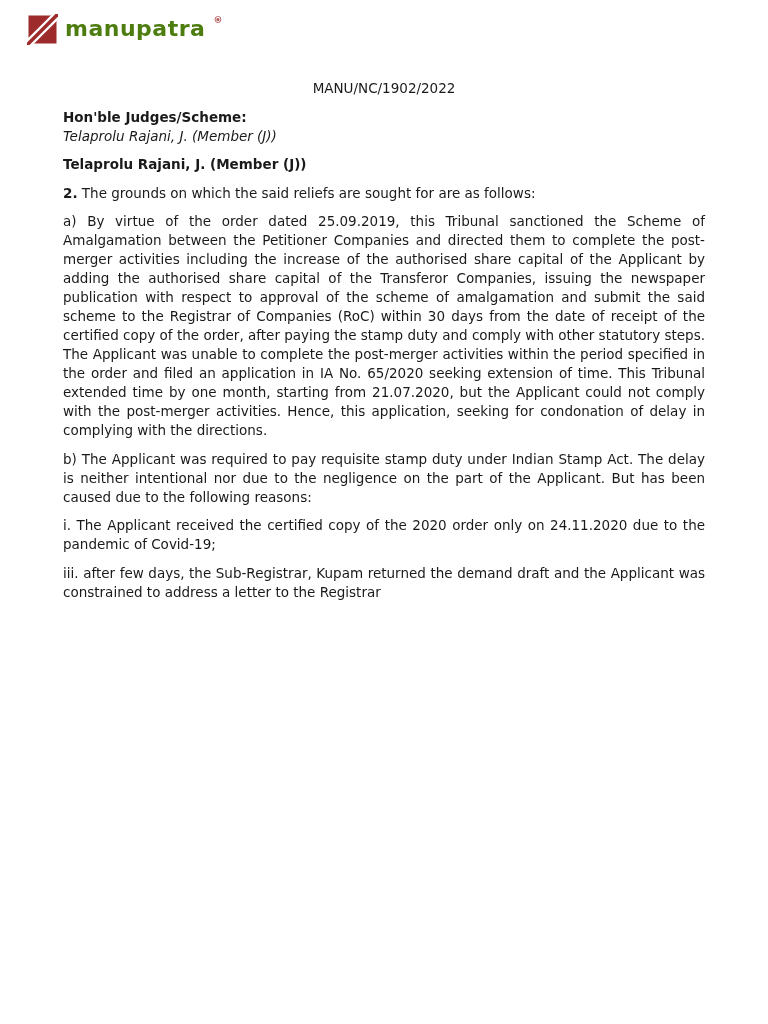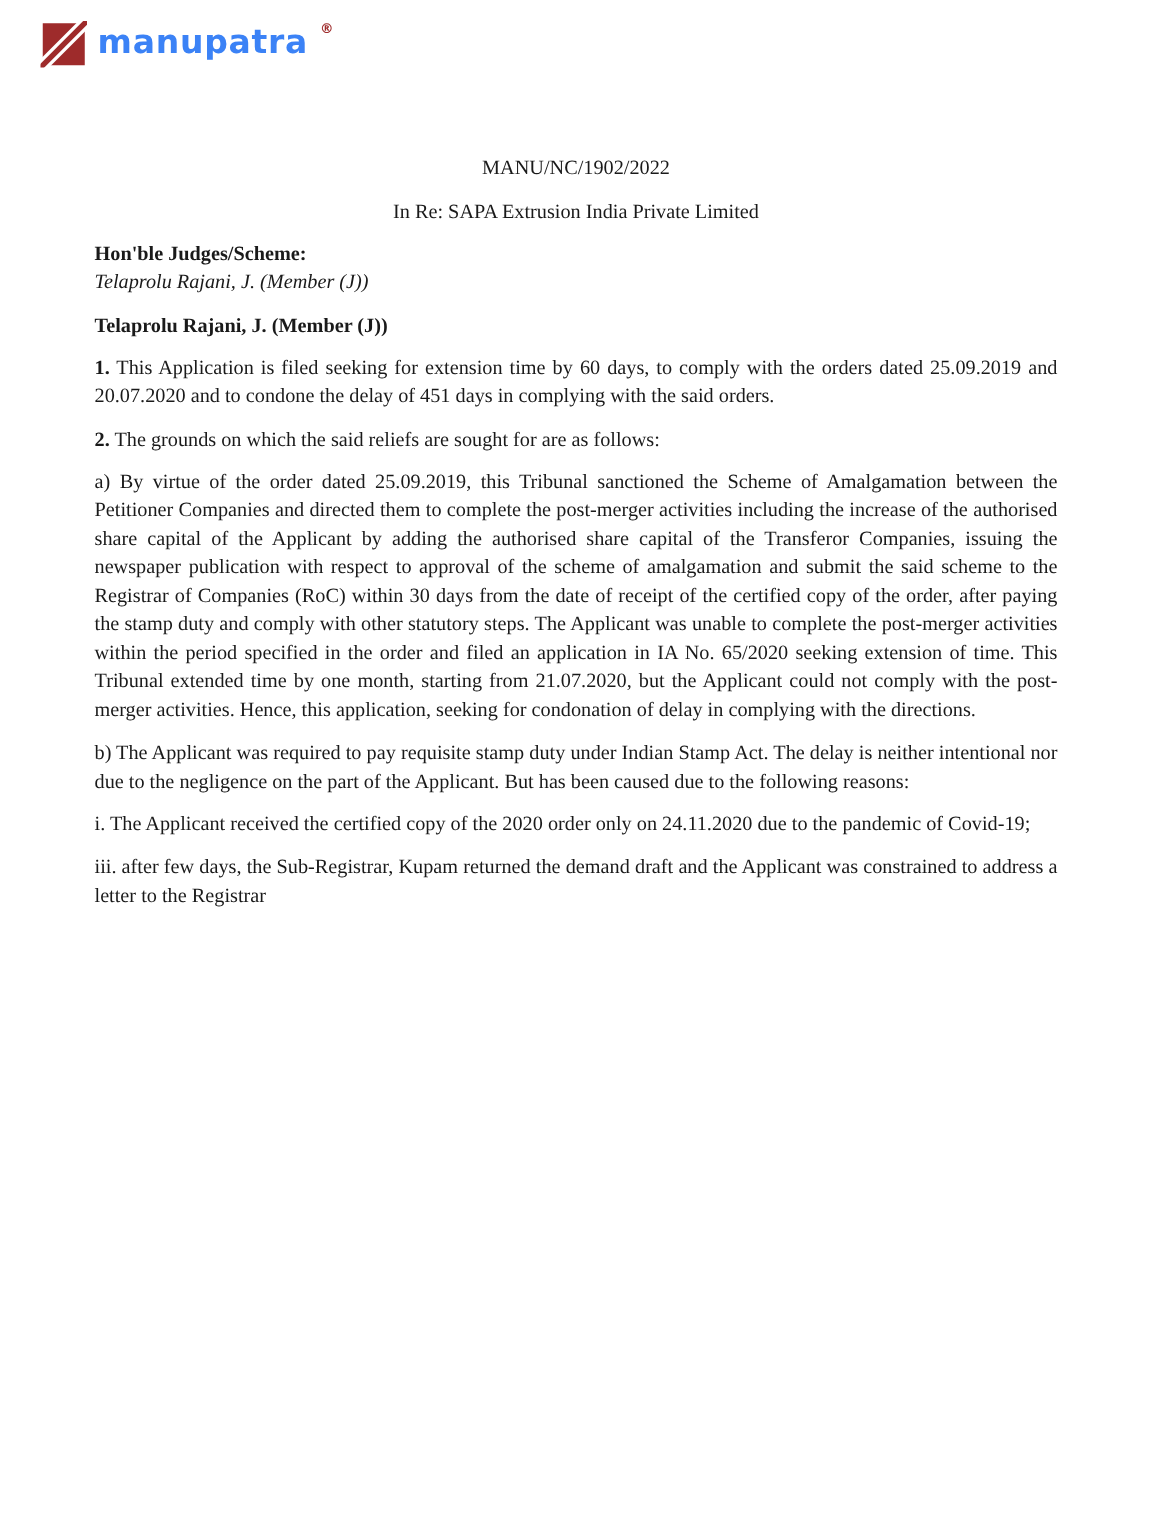--- a/index.html
+++ b/index.html
@@ -35,24 +35,23 @@
   }
   .brand-reg {
     font-size: 9px;
     font-weight: bold;
     line-height: 12px;
     margin-left: 1px;
   }
   
   .doc {
     position: absolute;
-    top: 102px;
+    top: 79px;
     left: 63px;
     width: 642px;
-    font-family: Liberation Serif, serif;
   }
   .doc p { margin: 0 0 9.5px 0; font-size: 13.5px; line-height: 19px; }
   .center { text-align: center; }
   .bold { font-weight: bold; }
   .italic { font-style: italic; }
   .court-name { font-size: 14px; font-weight: bold; letter-spacing: 0.2px; }
   .pair { margin-bottom: 9.5px; }
   .pair p { margin: 0; }
   .order-heading { margin-top: 0.5px; }
   .author-line { margin-bottom: 12px; }
@@ -66,44 +65,42 @@
 <body>
 
 <div class="page">
 
   <div class="brand">
     <svg class="brand-icon" width="31" height="31" viewBox="0 0 31 31" aria-hidden="true">
       <rect x="1.5" y="1.5" width="28" height="28" fill="#9E2B2B"></rect>
       <line x1="-3" y1="34" x2="34" y2="-3" stroke="#ffffff" stroke-width="8"></line>
       <line x1="-1" y1="32" x2="32" y2="-1" stroke="#9E2B2B" stroke-width="3.6"></line>
     </svg>
-    <span class="brand-text" style="color:#3b82f6">manupatra</span>
+    <span class="brand-text" style="color:#4d7c0f">manupatra</span>
     <span class="brand-reg" style="color:#9E2B2B">®</span>
   </div>
 
   <div class="doc">
 
     <p class="center">MANU/NC/1902/2022</p>
 
 
 
 
-    <p class="center">In Re: SAPA Extrusion India Private Limited</p>
 
     <div class="pair">
       <p class="bold">Hon'ble Judges/Scheme:</p>
       <p class="italic">Telaprolu Rajani, J. (Member (J))</p>
     </div>
 
 
 
     <p class="bold author-line">Telaprolu Rajani, J. (Member (J))</p>
 
     <div>
-        <p class="para indent-0"><b>1.</b> This Application is filed seeking for extension time by 60 days, to comply with the orders dated 25.09.2019 and 20.07.2020 and to condone the delay of 451 days in complying with the said orders.</p>
         <p class="para indent-0"><b>2.</b> The grounds on which the said reliefs are sought for are as follows:</p>
         <p class="para indent-1">a) By virtue of the order dated 25.09.2019, this Tribunal sanctioned the Scheme of Amalgamation between the Petitioner Companies and directed them to complete the post-merger activities including the increase of the authorised share capital of the Applicant by adding the authorised share capital of the Transferor Companies, issuing the newspaper publication with respect to approval of the scheme of amalgamation and submit the said scheme to the Registrar of Companies (RoC) within 30 days from the date of receipt of the certified copy of the order, after paying the stamp duty and comply with other statutory steps. The Applicant was unable to complete the post-merger activities within the period specified in the order and filed an application in IA No. 65/2020 seeking extension of time. This Tribunal extended time by one month, starting from 21.07.2020, but the Applicant could not comply with the post-merger activities. Hence, this application, seeking for condonation of delay in complying with the directions.</p>
         <p class="para indent-1">b) The Applicant was required to pay requisite stamp duty under Indian Stamp Act. The delay is neither intentional nor due to the negligence on the part of the Applicant. But has been caused due to the following reasons:</p>
         <p class="para indent-2">i. The Applicant received the certified copy of the 2020 order only on 24.11.2020 due to the pandemic of Covid-19;</p>
         <p class="para indent-2">iii. after few days, the Sub-Registrar, Kupam returned the demand draft and the Applicant was constrained to address a letter to the Registrar</p>
       </div>
 
   </div>
 </div>
 

